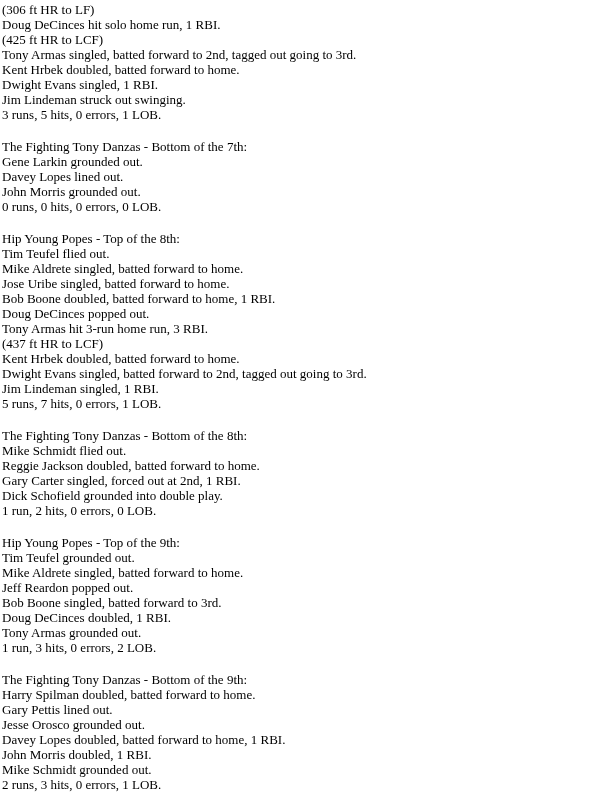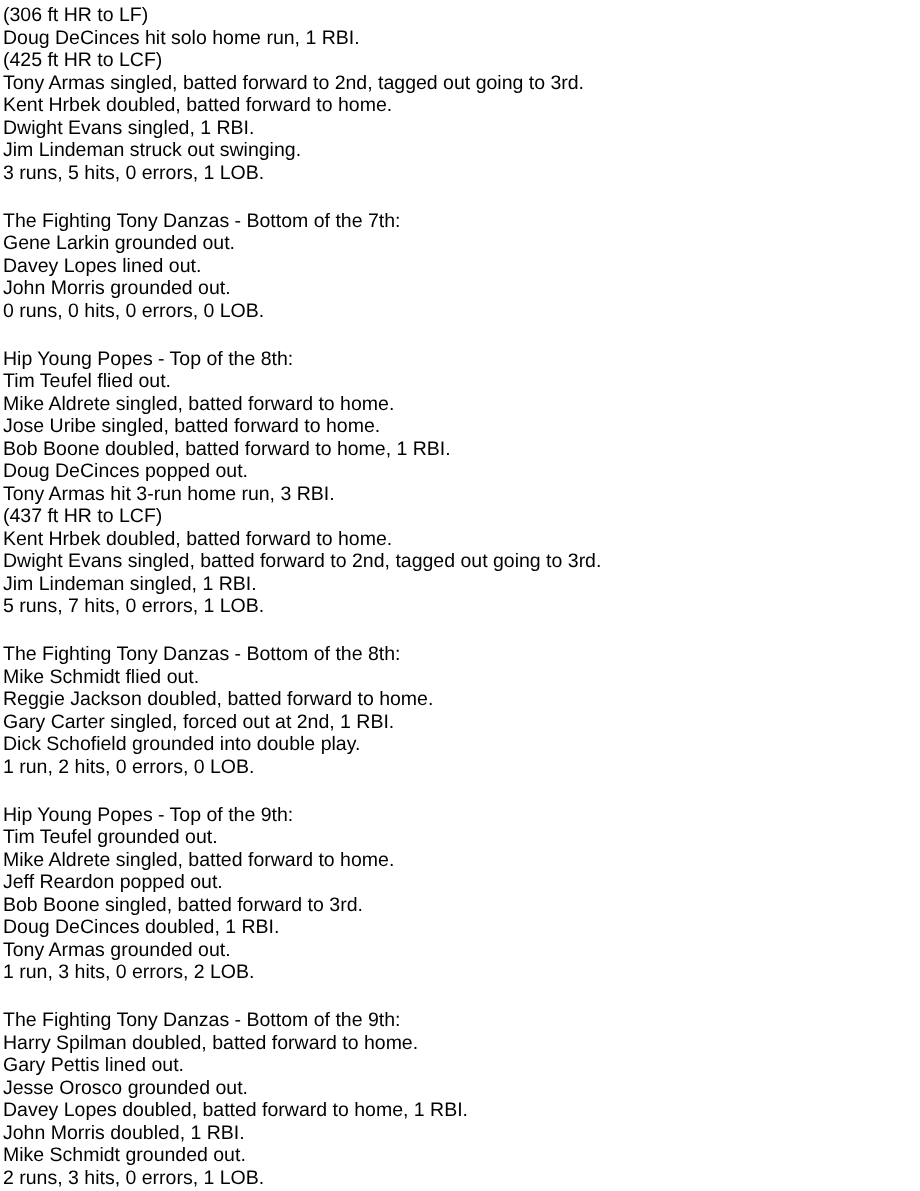--- a/index.html
+++ b/index.html
@@ -8,21 +8,21 @@
     background: #ffffff;
   }
   body {
     width: 613px;
     height: 794px;
     overflow: hidden;
   }
   .game-log {
     box-sizing: border-box;
     padding: 2px 0 0 2px;
-    font-family: Liberation Sans, sans-serif;
+    font-family: Liberation Serif, serif;
     font-size: 13px;
     line-height: 15px;
     color: #000000;
     white-space: pre;
   }
   .section + .section {
     margin-top: 17px; 
   }
   .log-line {
     height: 15px;

